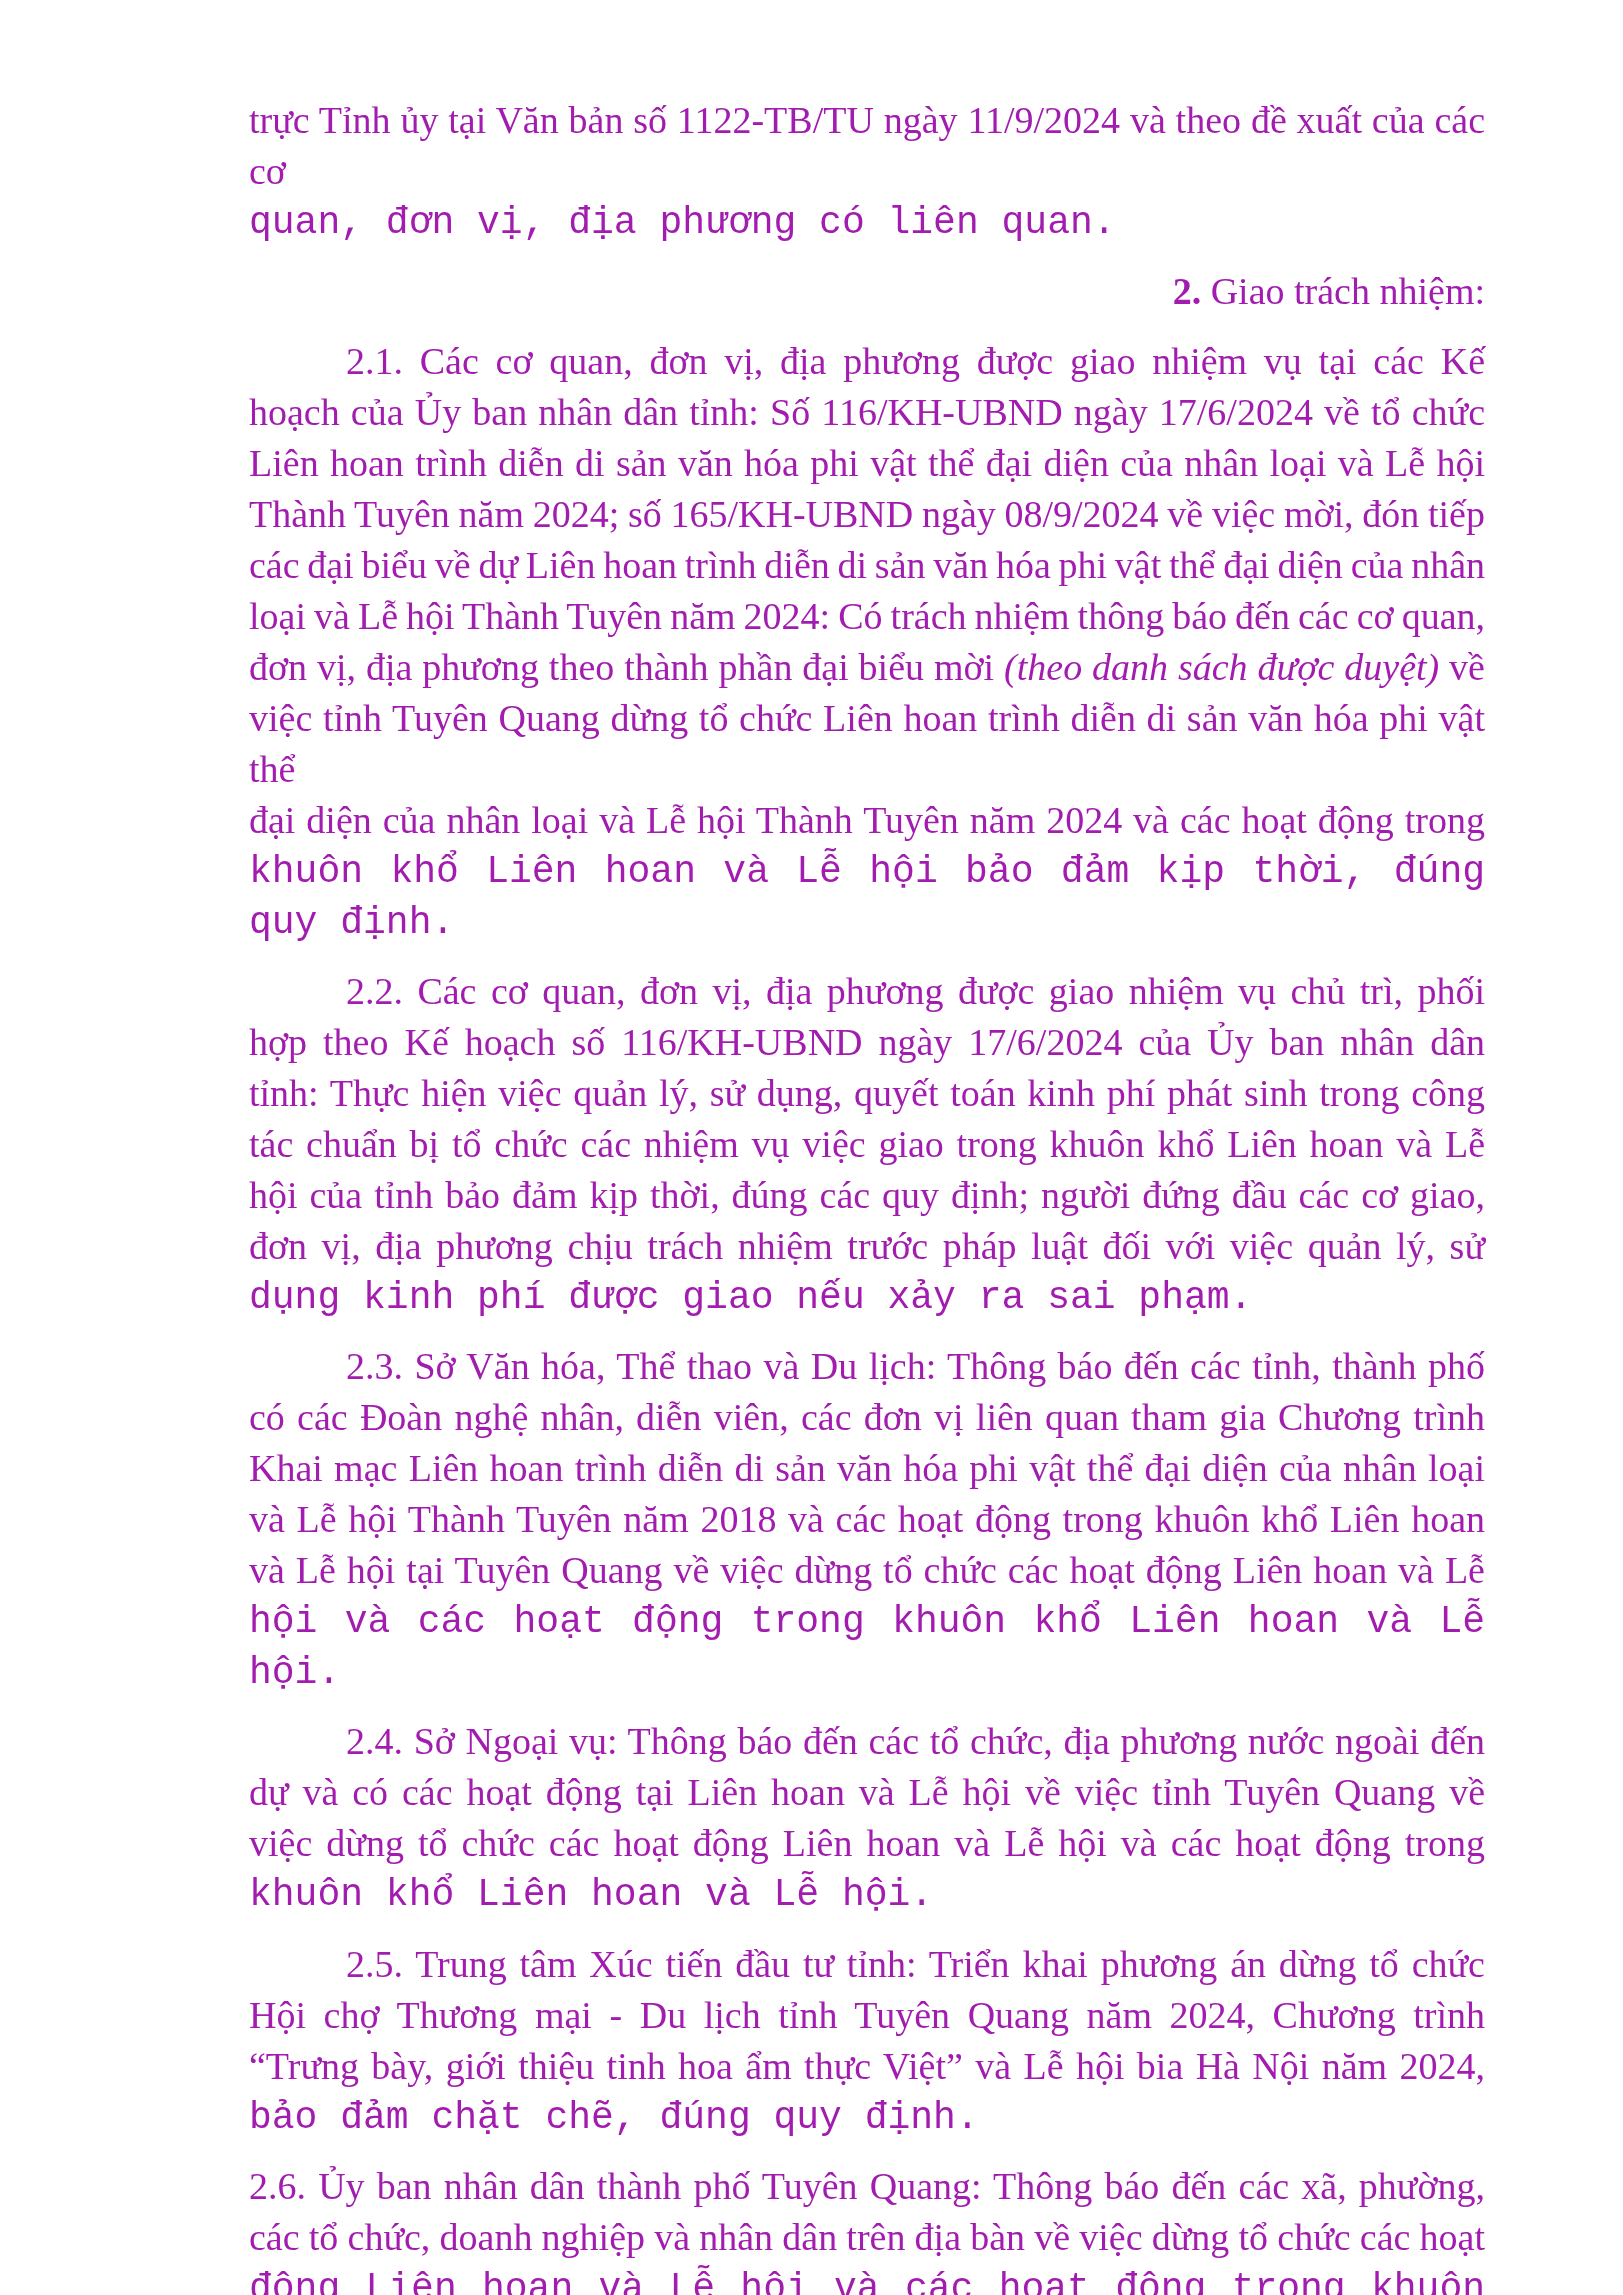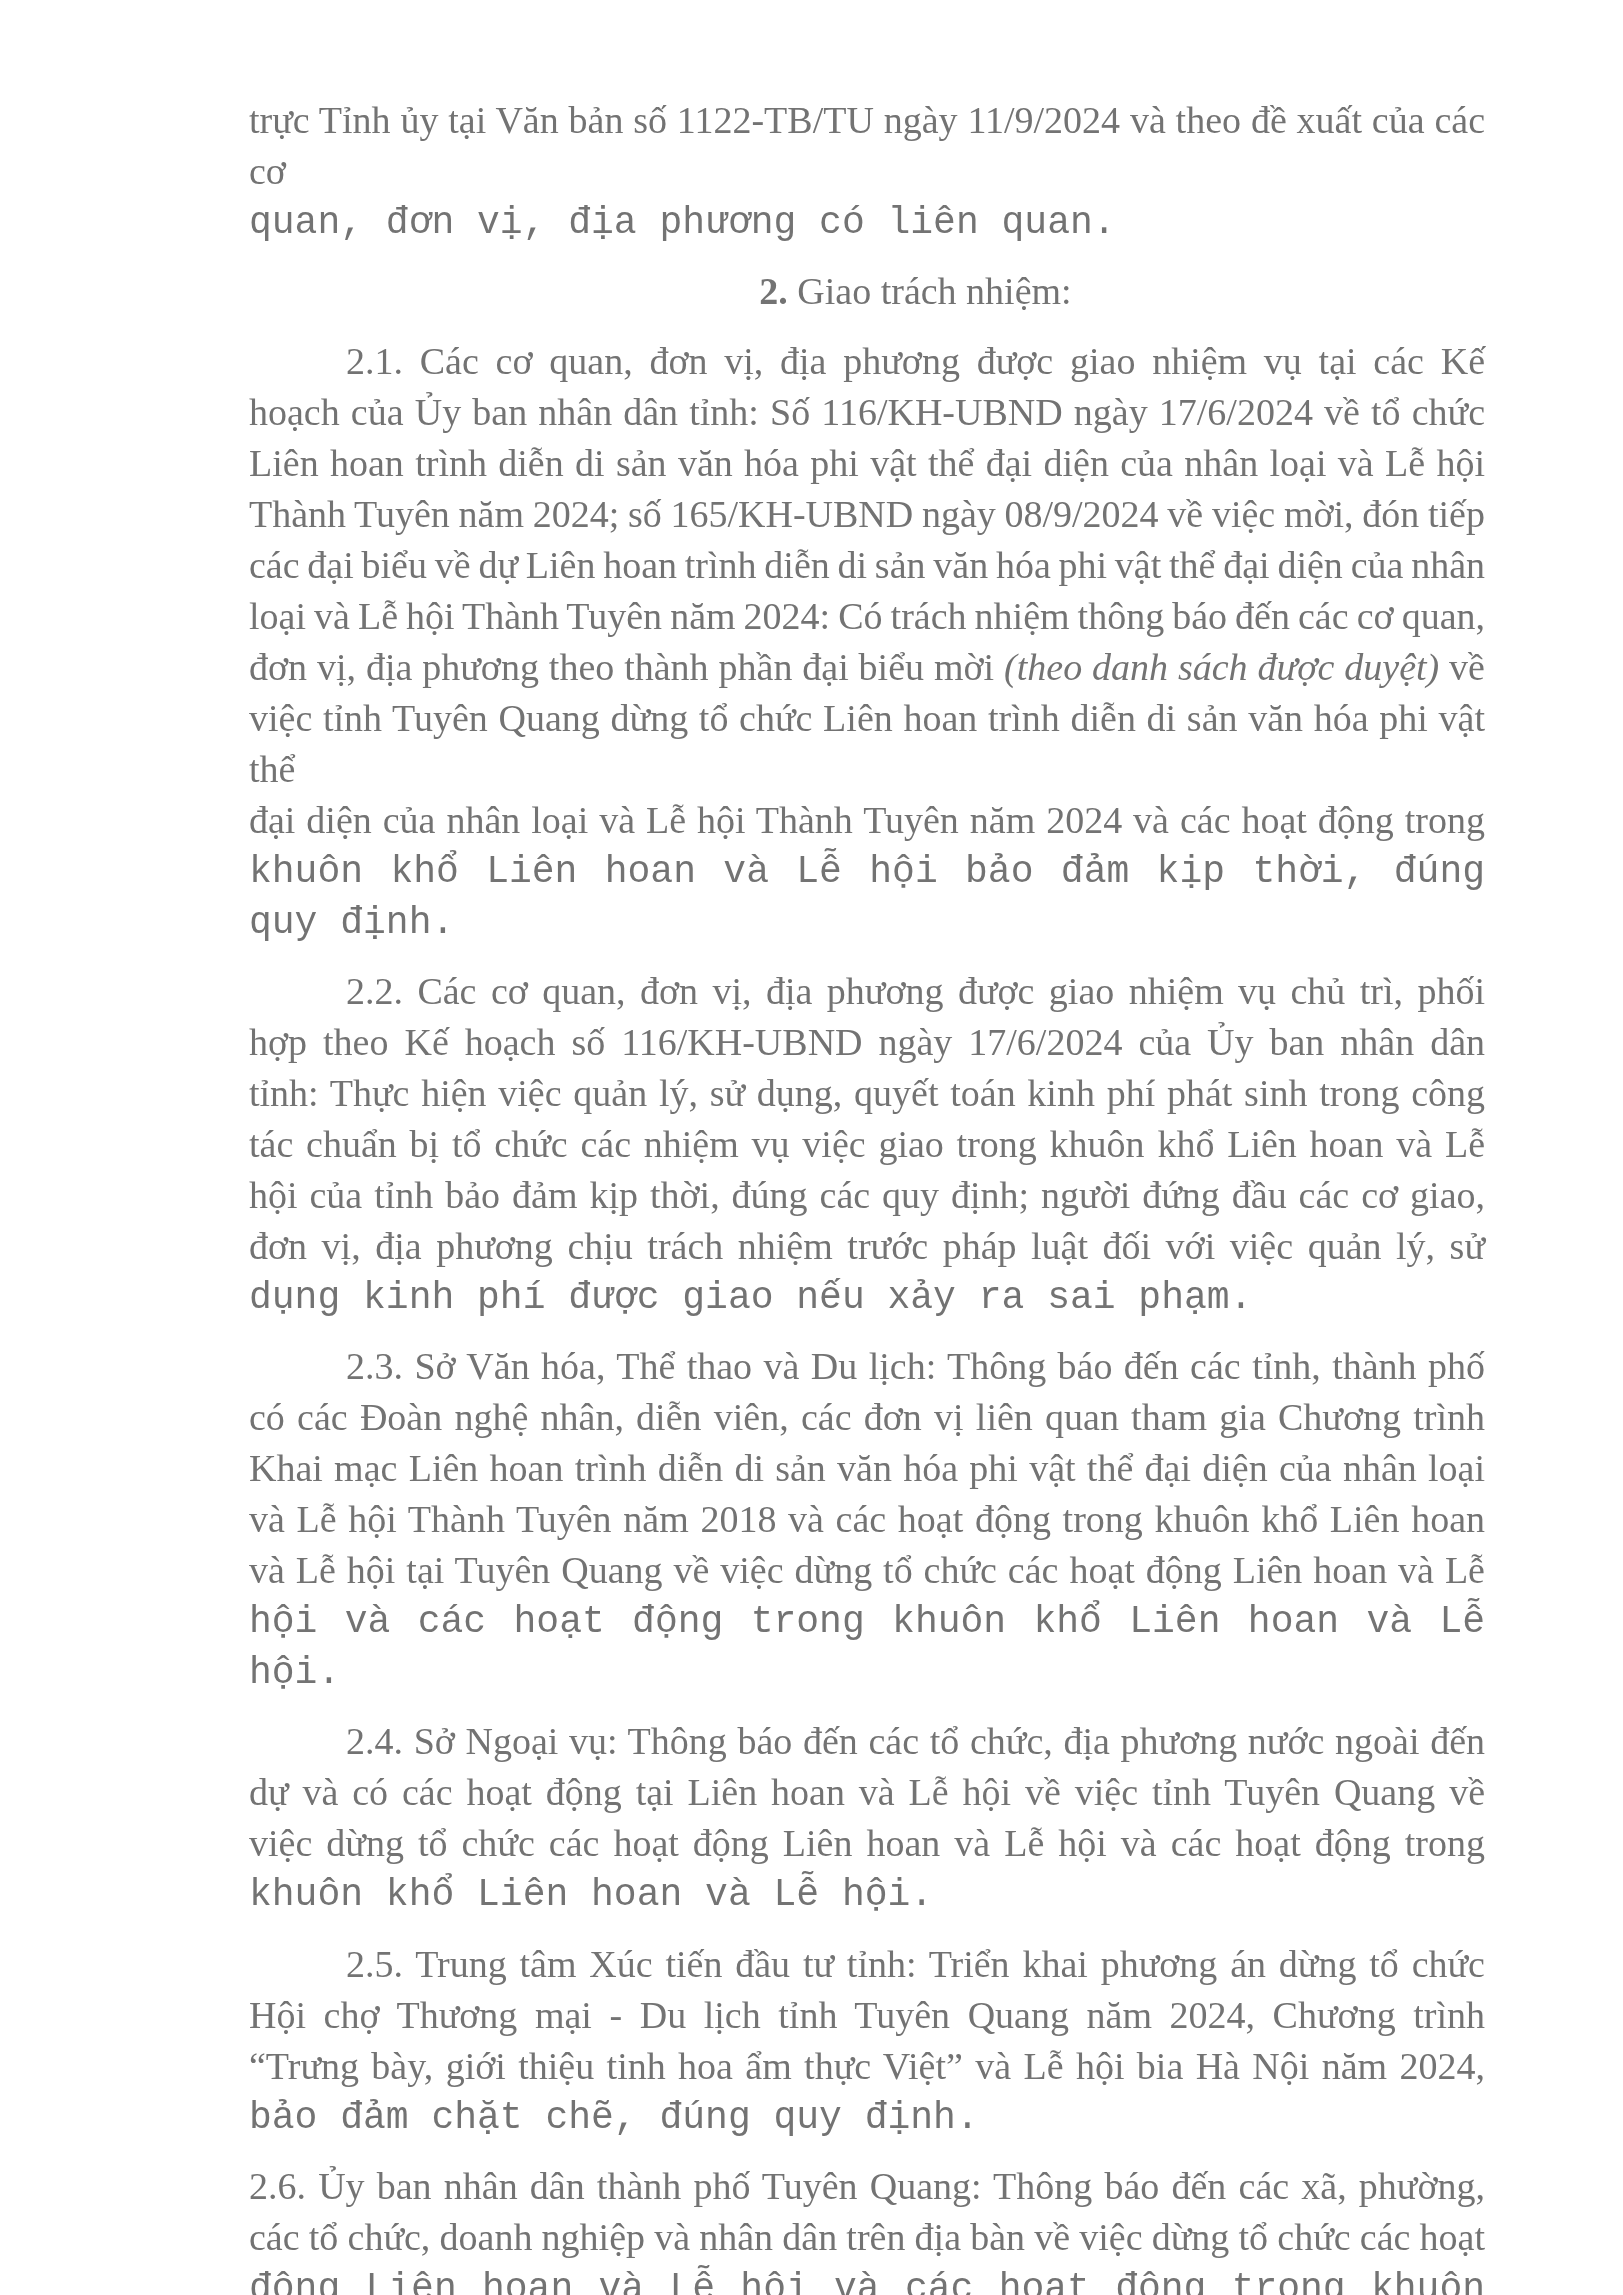--- a/index.html
+++ b/index.html
@@ -6,21 +6,21 @@
     margin: 0;
     padding: 0;
     background: #ffffff;
   }
   .page {
     position: relative;
     width: 1623px;
     height: 2295px;
     box-sizing: border-box;
     background: #ffffff;
-    color: #737373;
+    color: #a21caf;
     font-family: "Liberation Serif", "DejaVu Serif", serif;
     font-size: 38px;
     line-height: 51px;
     padding: 95px 138px 0 249px;
     overflow: hidden;
   }
   .para { margin: 18.3px 0 0 0; }
   .para:first-child { margin-top: 0; }
 
   
@@ -30,21 +30,21 @@
     word-spacing: -2px;
   }
   .line.first { text-indent: 97px; }
   .line.last {
     text-align-last: left;
     word-spacing: normal;
     font-family: Liberation Mono, monospace;
   }
   .heading {
     text-indent: 97px;
-    text-align: center;
+    text-align: right;
   }
   .num { font-weight: bold; }
   em { font-style: italic; }
 </style>
 </head>
 <body>
 
 <div class="page">
 
   <div class="para">

